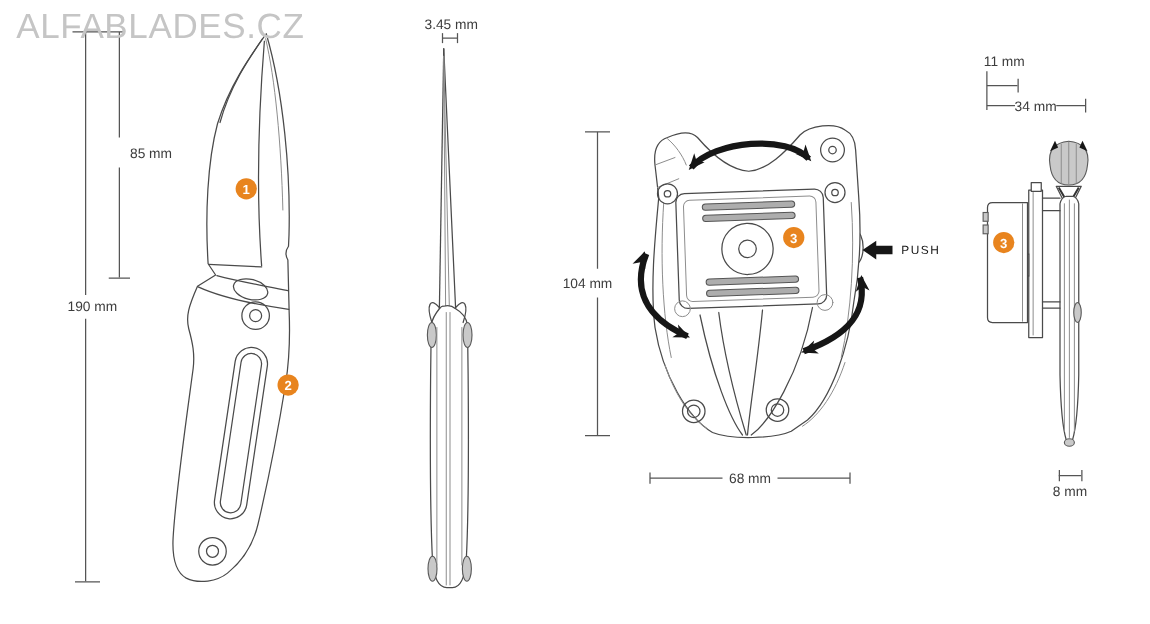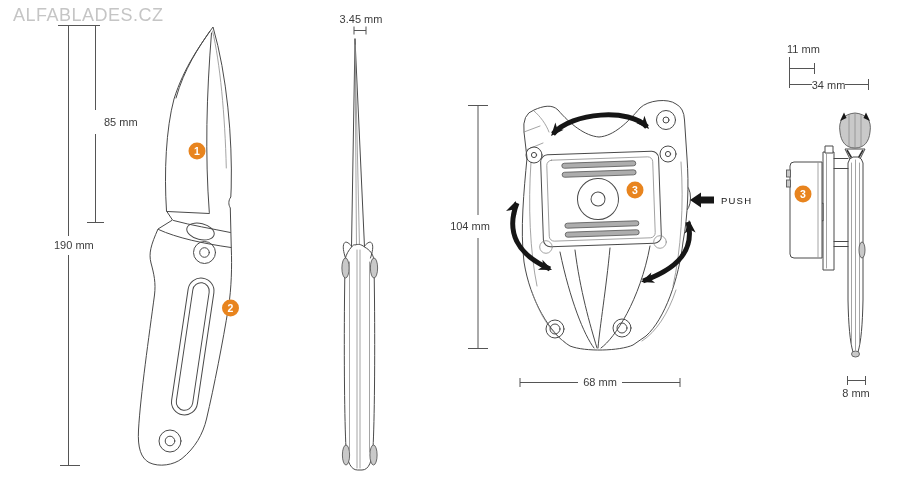--- a/index.html
+++ b/index.html
@@ -1,18 +1,18 @@
 <!DOCTYPE html>
 <html><head>
 <meta charset="utf-8">
 <style>
   html,body{margin:0;padding:0;background:#fff;}
   .stage{position:relative;width:920px;height:499px;background:#ffffff;overflow:hidden;
          font-family:"Liberation Sans",sans-serif;}
-  .watermark{position:absolute;left:13px;top:5px;font-size:18px;letter-spacing:.5px;
+  .watermark{position:absolute;left:13px;top:5px;font-size:28px;letter-spacing:.5px;
              color:#c5c5c5;font-weight:400;user-select:none;}
   svg{position:absolute;left:0;top:0;}
   .ln{fill:none;stroke:#4a4a4a;stroke-width:1;stroke-linecap:round;stroke-linejoin:round;}
   .lnlt{fill:none;stroke:#8d8d8d;stroke-width:.8;stroke-linecap:round;}
   .dimln{fill:none;stroke:#555;stroke-width:1;}
   .dim{font-size:11px;fill:#3c3c3c;}
   .push{font-size:9.5px;letter-spacing:1.2px;fill:#141414;}
   .badge{fill:#E8841E;stroke:none;}
   .badge-num{font-size:10.5px;font-weight:bold;fill:#ffffff;text-anchor:middle;}
   .blk{fill:#161616;}

